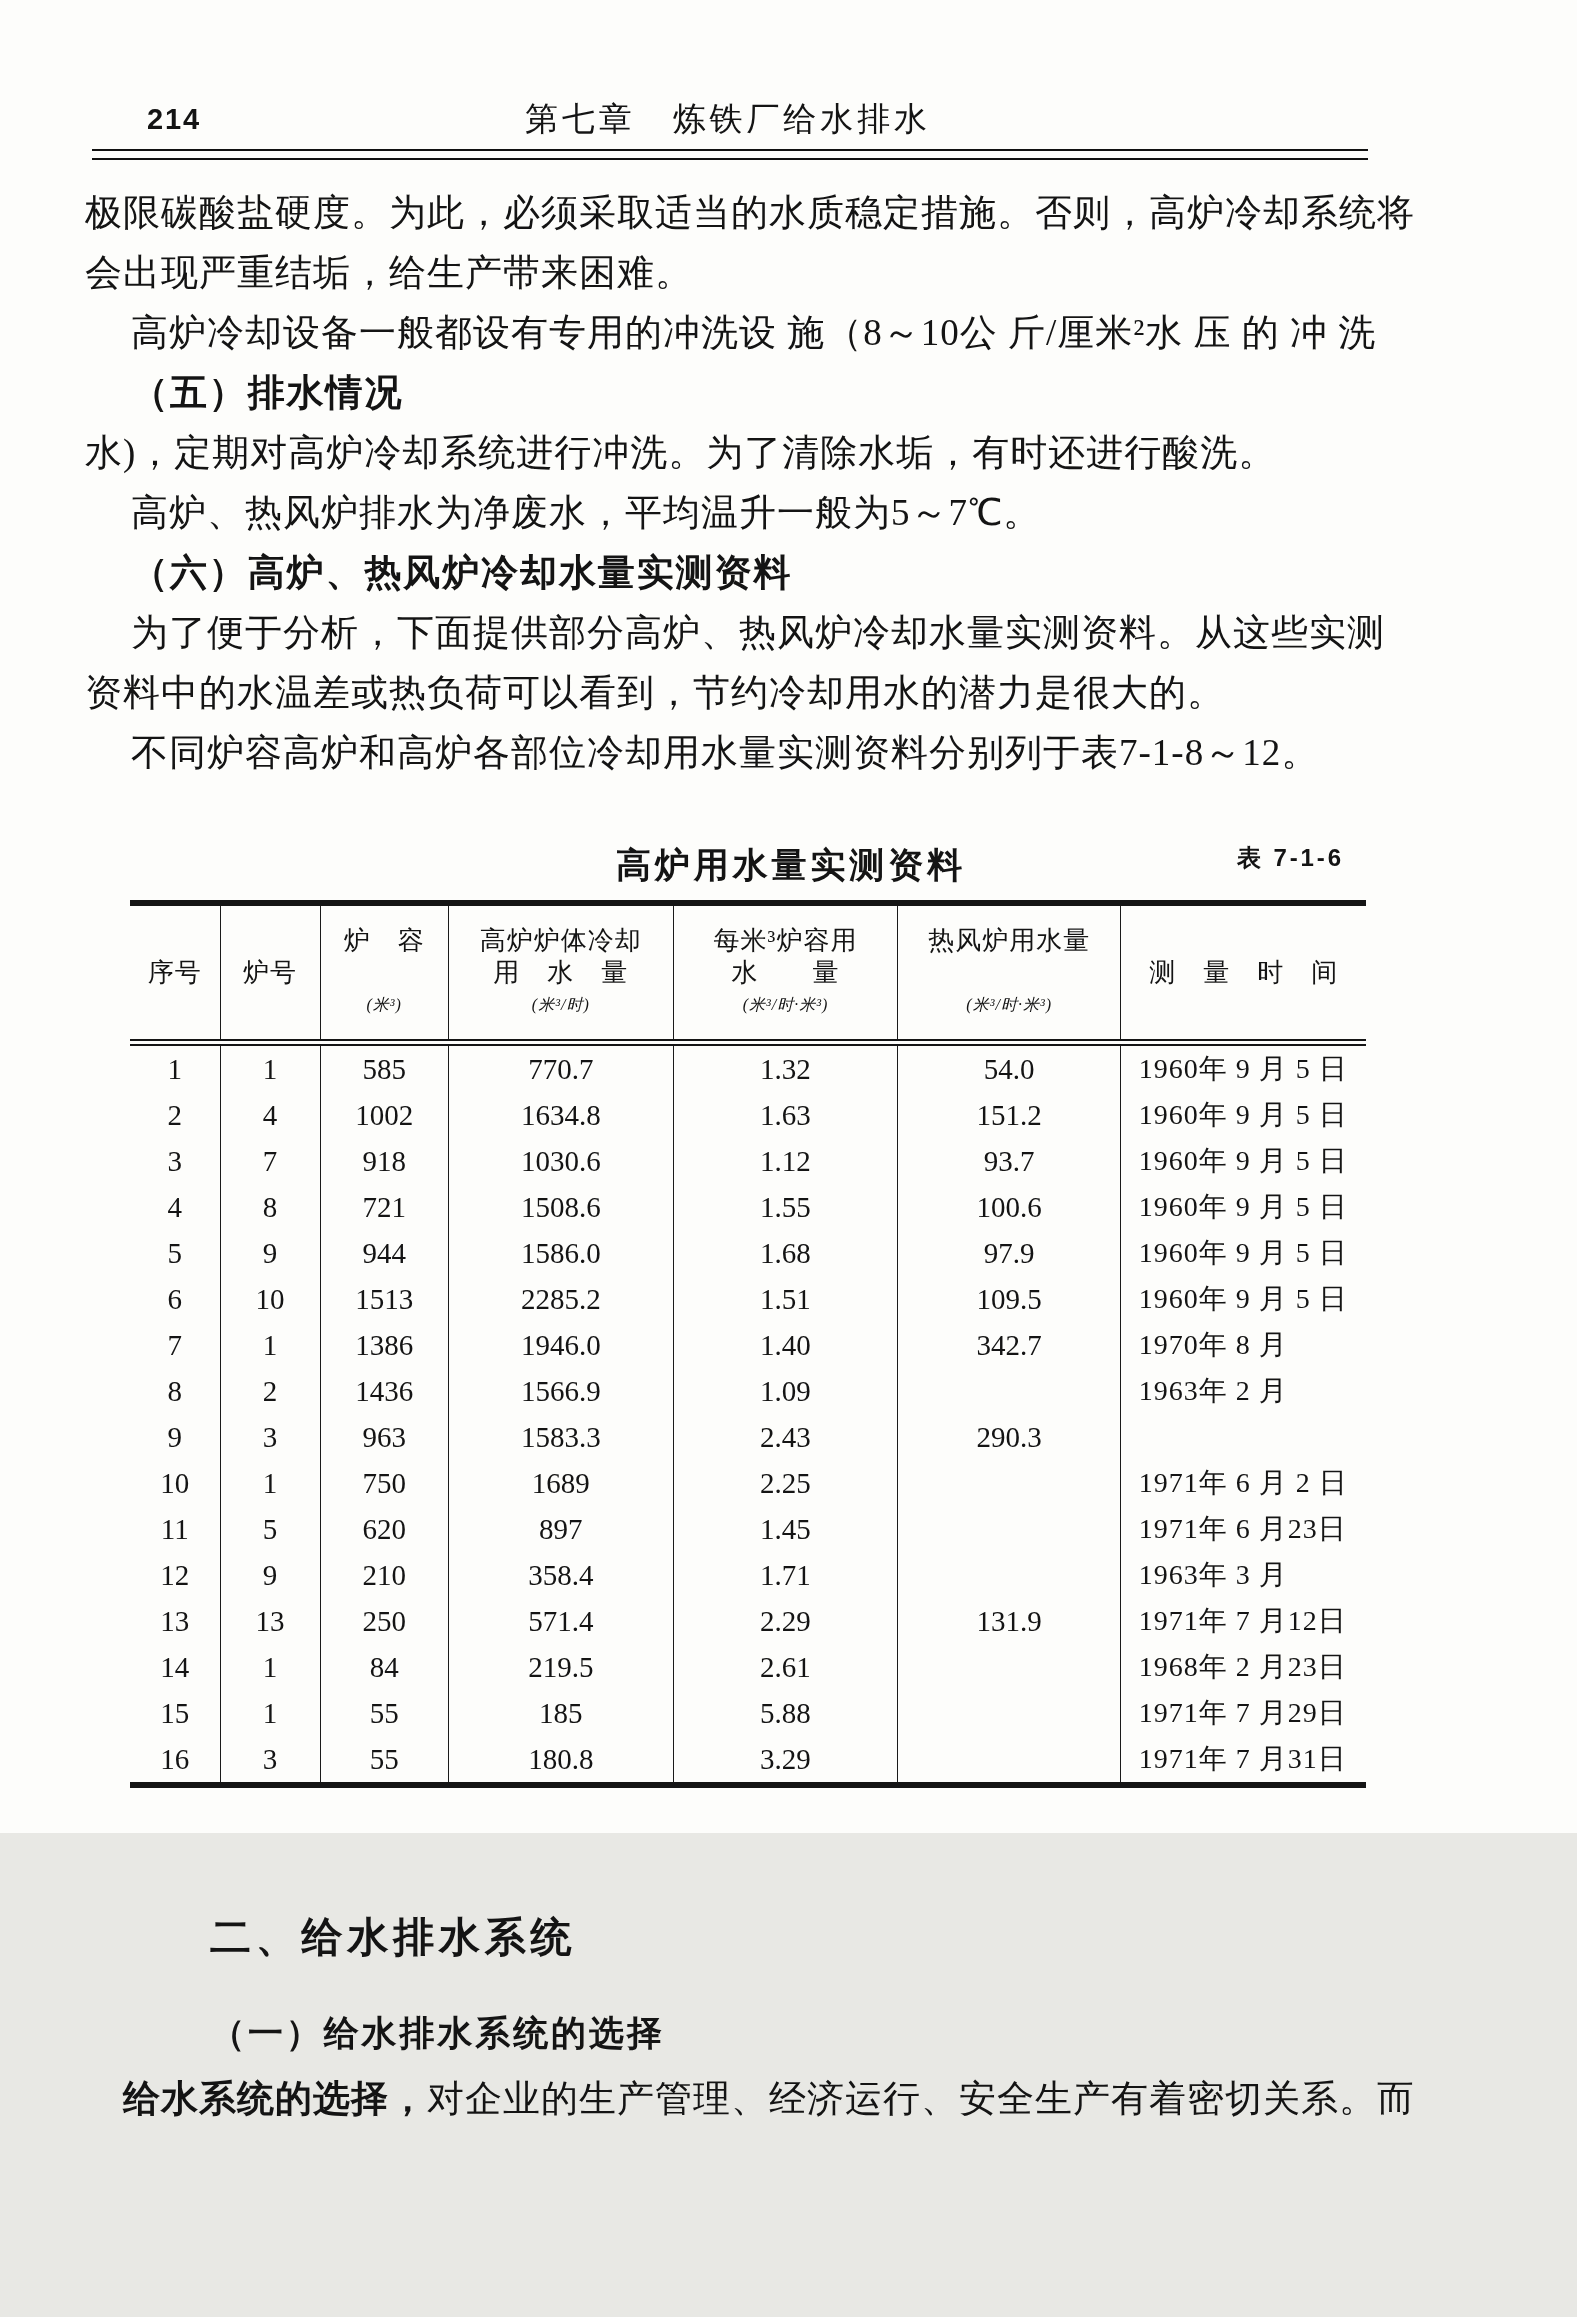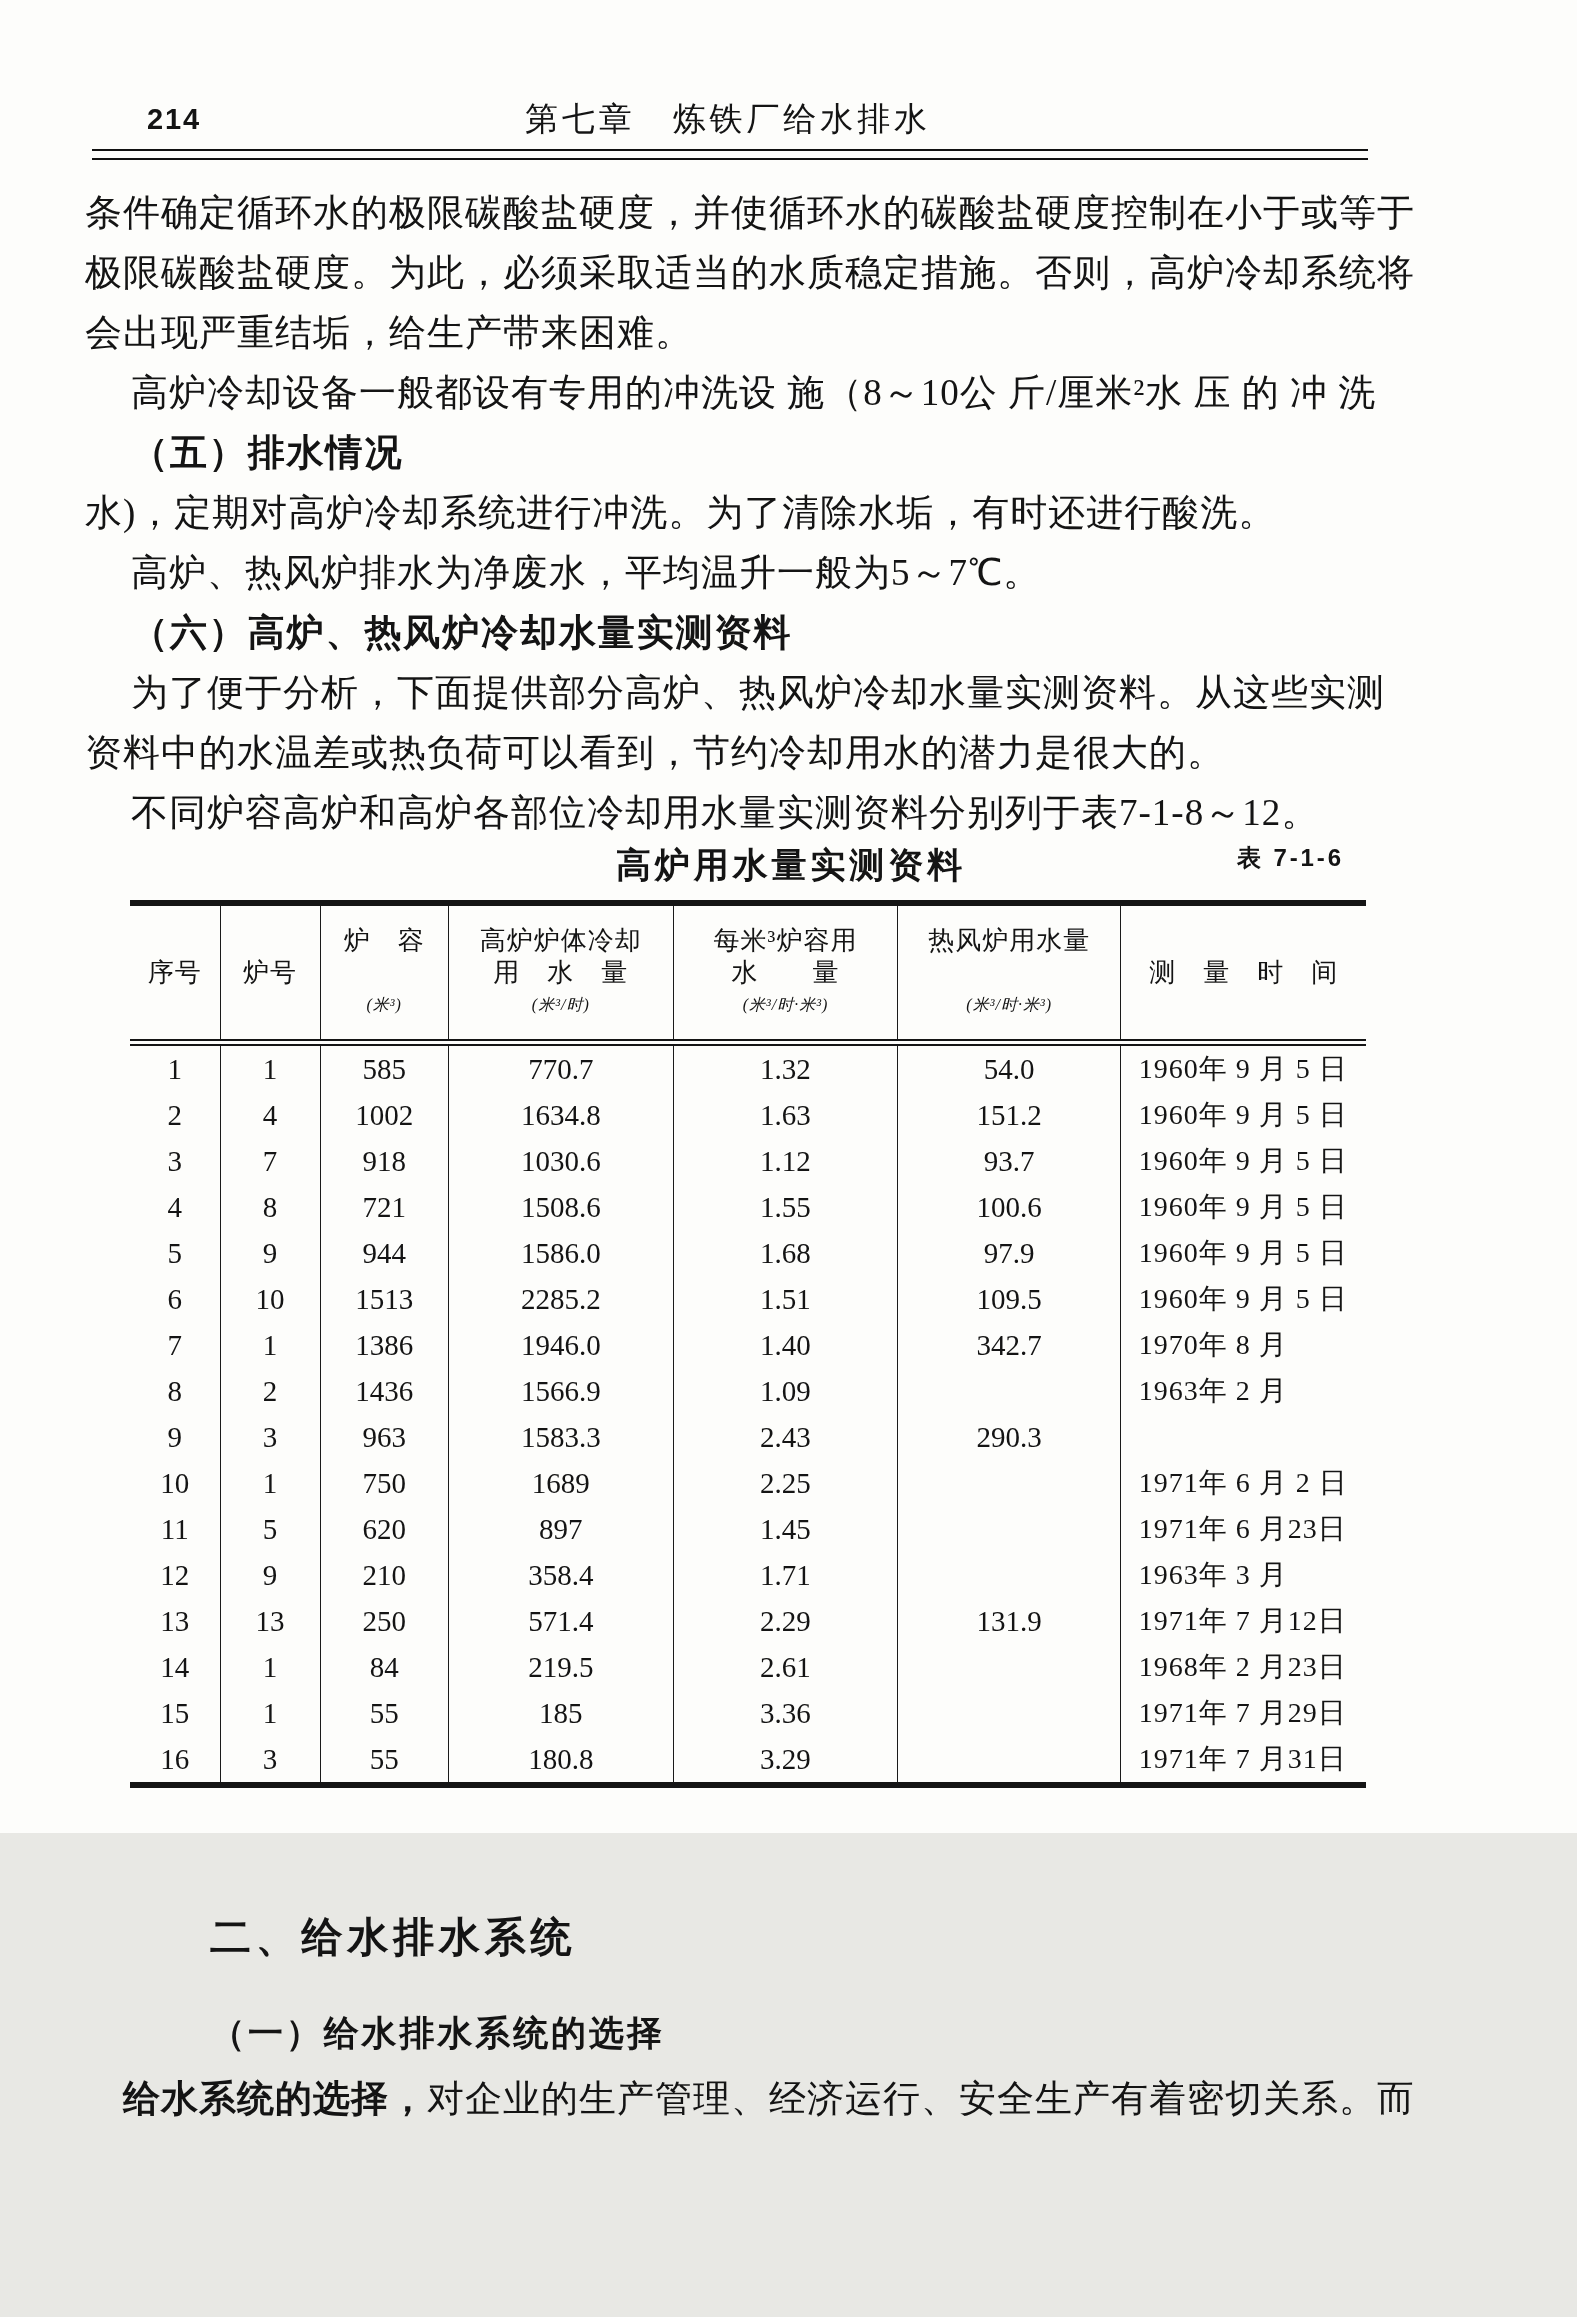--- a/index.html
+++ b/index.html
@@ -57,21 +57,20 @@
 
 <div class="page">
 
   <div class="pagehead">
     <span class="pagenum">214</span>
     <span class="chapter">第七章　炼铁厂给水排水</span>
   </div>
   <div class="headrule"></div>
 
   <div class="textblock" id="text-block">
-      <div class="bl">条件确定循环水的极限碳酸盐硬度，并使循环水的碳酸盐硬度控制在小于或等于</div>
       <div class="bl">极限碳酸盐硬度。为此，必须采取适当的水质稳定措施。否则，高炉冷却系统将</div>
       <div class="bl">会出现严重结垢，给生产带来困难。</div>
       <div class="bl indent">高炉冷却设备一般都设有专用的冲洗设 施（8～10公 斤/厘米²水 压 的 冲 洗</div>
       <div class="bl indent bold">（五）排水情况</div>
       <div class="bl">水)，定期对高炉冷却系统进行冲洗。为了清除水垢，有时还进行酸洗。</div>
       <div class="bl indent">高炉、热风炉排水为净废水，平均温升一般为5～7℃。</div>
       <div class="bl indent bold">（六）高炉、热风炉冷却水量实测资料</div>
       <div class="bl indent">为了便于分析，下面提供部分高炉、热风炉冷却水量实测资料。从这些实测</div>
       <div class="bl">资料中的水温差或热负荷可以看到，节约冷却用水的潜力是很大的。</div>
       <div class="bl indent">不同炉容高炉和高炉各部位冷却用水量实测资料分别列于表7-1-8～12。</div>
@@ -250,21 +249,21 @@
           <td class="c3">219.5</td>
           <td class="c4">2.61</td>
           <td class="c5"></td>
           <td class="c6">1968年 2 月23日</td>
         </tr>
         <tr>
           <td class="c0">15</td>
           <td class="c1">1</td>
           <td class="c2">55</td>
           <td class="c3">185</td>
-          <td class="c4">3.36</td>
+          <td class="c4">5.88</td>
           <td class="c5"></td>
           <td class="c6">1971年 7 月29日</td>
         </tr>
         <tr>
           <td class="c0">16</td>
           <td class="c1">3</td>
           <td class="c2">55</td>
           <td class="c3">180.8</td>
           <td class="c4">3.29</td>
           <td class="c5"></td>

